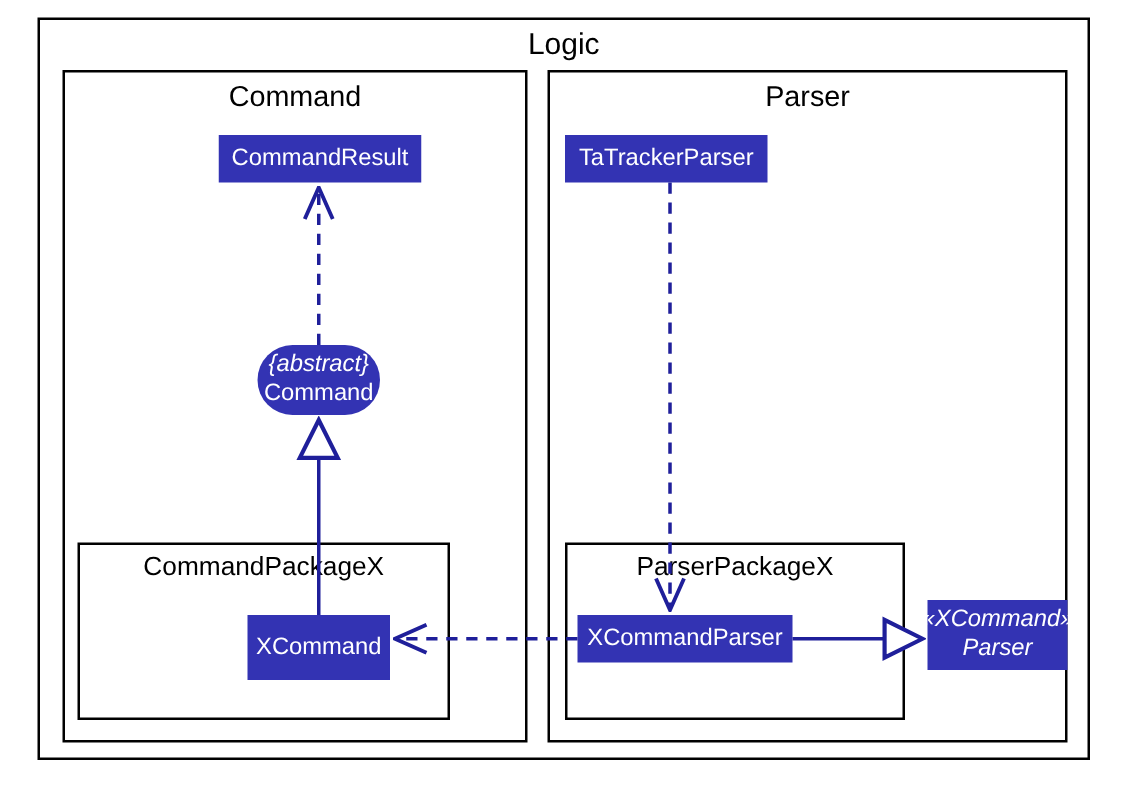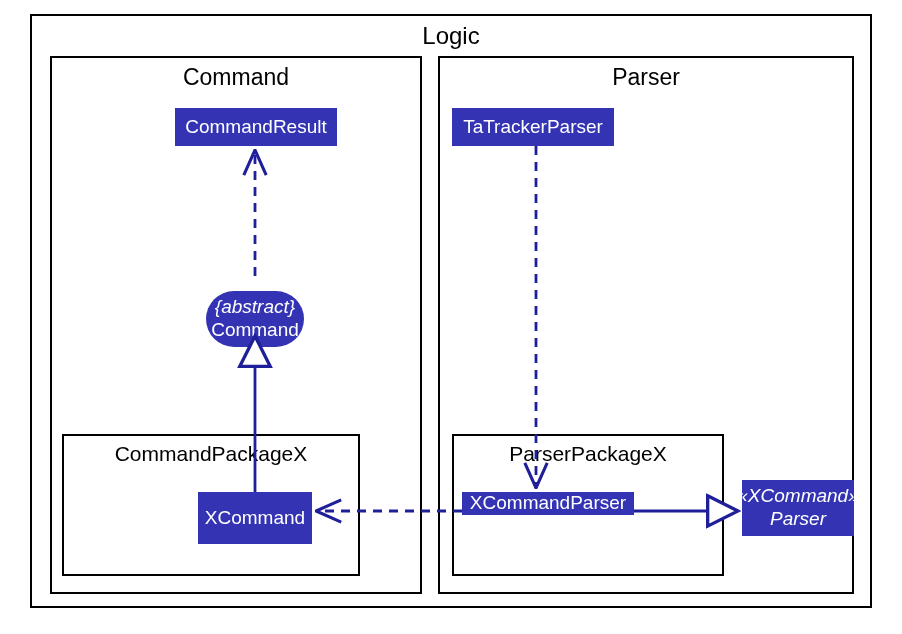--- a/index.html
+++ b/index.html
@@ -64,34 +64,34 @@
   <div class="frame" style="left:62px; top:434px; width:298px; height:142px;"></div>
   <div class="frame-title" style="left:62px; top:442px; width:298px; font-size:21px;">CommandPackageX</div>
 
   <div class="frame" style="left:452px; top:434px; width:272px; height:142px;"></div>
   <div class="frame-title" style="left:452px; top:442px; width:272px; font-size:21px;">ParserPackageX</div>
 
   <div class="class-box" style="left:175px; top:108px; width:162px; height:38px;">
     <span>CommandResult</span>
   </div>
 
-  <div class="class-box" style="left:206px; top:291px; width:98px; height:56px;border-radius:28px;">
+  <div class="class-box" style="left:206px; top:276px; width:98px; height:56px;border-radius:28px;">
     <span class="stereo">{abstract}</span>
     <span>Command</span>
   </div>
 
   <div class="class-box" style="left:198px; top:492px; width:114px; height:52px;">
     <span>XCommand</span>
   </div>
 
   <div class="class-box" style="left:452px; top:108px; width:162px; height:38px;">
     <span>TaTrackerParser</span>
   </div>
 
-  <div class="class-box" style="left:462px; top:492px; width:172px; height:23px;">
+  <div class="class-box" style="left:462px; top:492px; width:172px; height:38px;">
     <span>XCommandParser</span>
   </div>
 
   <div class="class-box" style="left:742px; top:480px; width:112px; height:56px;">
     <span class="stereo">«XCommand»</span>
     <span class="stereo">Parser</span>
   </div>
 
   <svg class="arrows" width="902" height="634">
     <defs>

